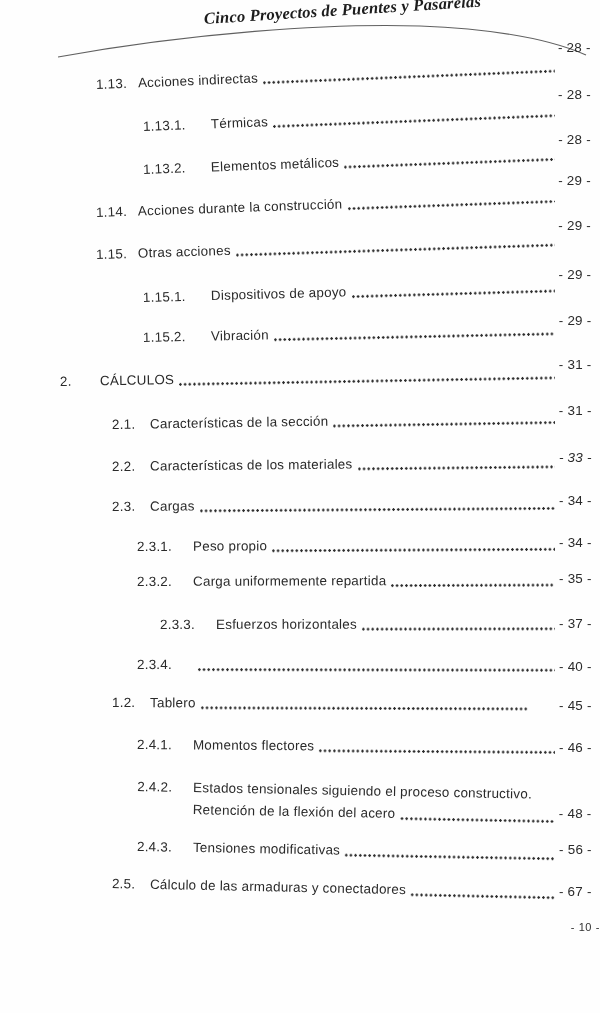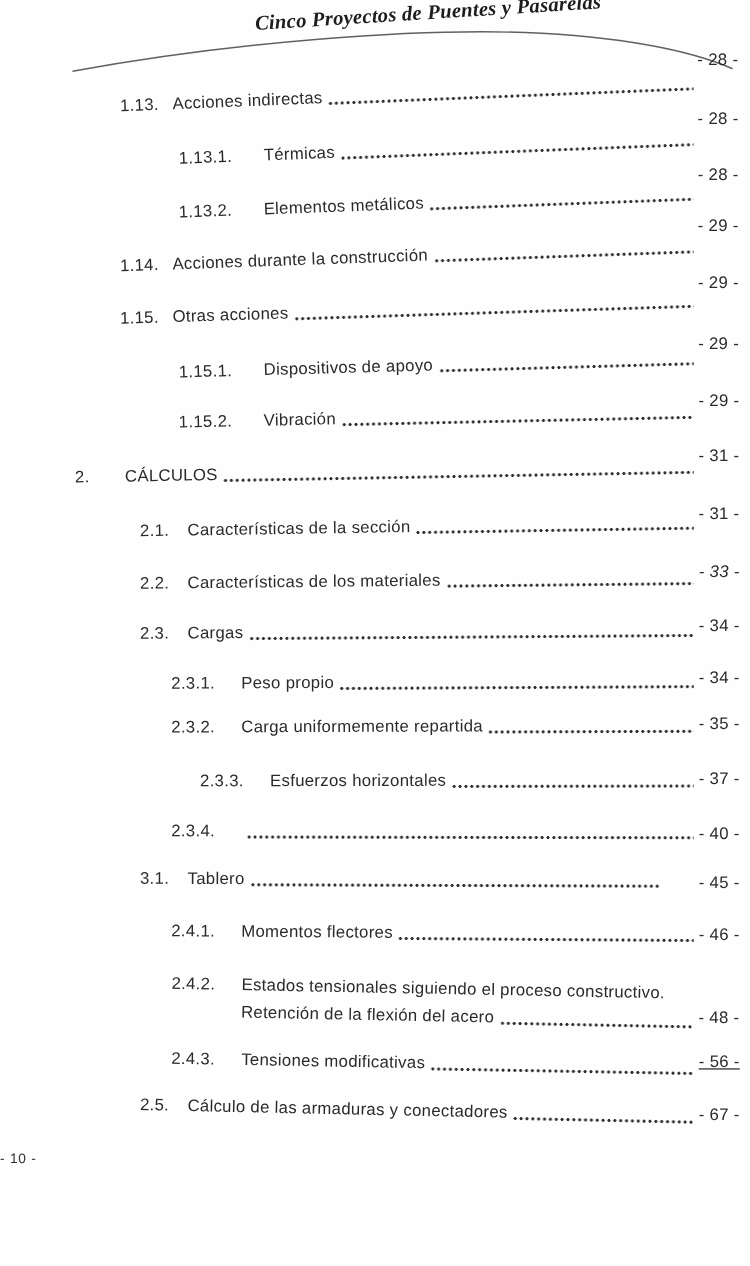--- a/index.html
+++ b/index.html
@@ -35,21 +35,21 @@
   .sp{width:56px}
   .leader{
     flex:1 1 auto;height:7px;align-self:flex-end;margin:0 3px 2px 4px;
     background-image:radial-gradient(circle,#2b2b2b 1.05px,rgba(0,0,0,0) 1.45px);
     background-size:4.7px 7px;background-repeat:repeat-x;background-position:0 50%;
   }
   .row2 .leader{margin-bottom:3px;}
   .pg{margin-left:1px;}
   
   .footer{
-    position:absolute;left:0;right:0;top:921px;text-align:left;
+    position:absolute;left:0;right:0;top:921px;text-align:right;
     font-size:11px;letter-spacing:.6px;color:#2f2f2f;
   }
 </style>
 </head>
 <body>
 
 <div class="page">
 
   <div class="header">
     <div class="running-title">Cinco Proyectos de Puentes y Pasarelas</div>
@@ -142,21 +142,21 @@
         <span class="ttl">Esfuerzos horizontales</span>
         <div class="leader"></div>
         <span class="pg" style="transform: translateY(-0.7px) rotate(0.1deg);">- 37 -</span>
       </div>
       <div class="row l3b" style="top: 655px; transform: rotate(0.1deg);">
         <span class="num">2.3.4.</span>
         <div class="leader"></div>
         <span class="pg" style="transform: translateY(1.7px) rotate(-0.1deg);">- 40 -</span>
       </div>
       <div class="row l2b" style="top: 693px; transform: rotate(0.2deg);">
-        <span class="num">3.1.</span>
+        <span class="num">1.2.</span>
         <span class="ttl">Tablero</span>
         <div class="leader"></div>
         <span class="pg" style="transform: translateY(1.5px) rotate(-0.2deg); margin-left: 28px;">- 45 -</span>
       </div>
       <div class="row l3b" style="top: 735px; transform: rotate(0.4deg);">
         <span class="num">2.4.1.</span>
         <span class="ttl">Momentos flectores</span>
         <div class="leader"></div>
         <span class="pg" style="transform: translateY(-0.2px) rotate(-0.4deg);">- 46 -</span>
       </div>
@@ -169,21 +169,21 @@
           <span class="sp"></span>
           <span class="ttl">Retención de la flexión del acero</span>
           <div class="leader"></div>
           <span class="pg" style="transform: translateY(-3.3px) rotate(-1.1deg);">- 48 -</span>
         </div>
       </div>
       <div class="row l3b" style="top: 837px; transform: rotate(1deg);">
         <span class="num">2.4.3.</span>
         <span class="ttl">Tensiones modificativas</span>
         <div class="leader"></div>
-        <span class="pg" style="transform: translateY(-5px) rotate(-1deg); text-decoration: underline;">- 56 -</span>
+        <span class="pg" style="transform: translateY(-5px) rotate(-1deg);">- 56 -</span>
       </div>
       <div class="row l2b" style="top: 874px; transform: rotate(1.2deg);">
         <span class="num">2.5.</span>
         <span class="ttl">Cálculo de las armaduras y conectadores</span>
         <div class="leader"></div>
         <span class="pg" style="transform: translateY(-2.1px) rotate(-1.2deg);">- 67 -</span>
       </div>
     </div>
 
   <div class="footer">

